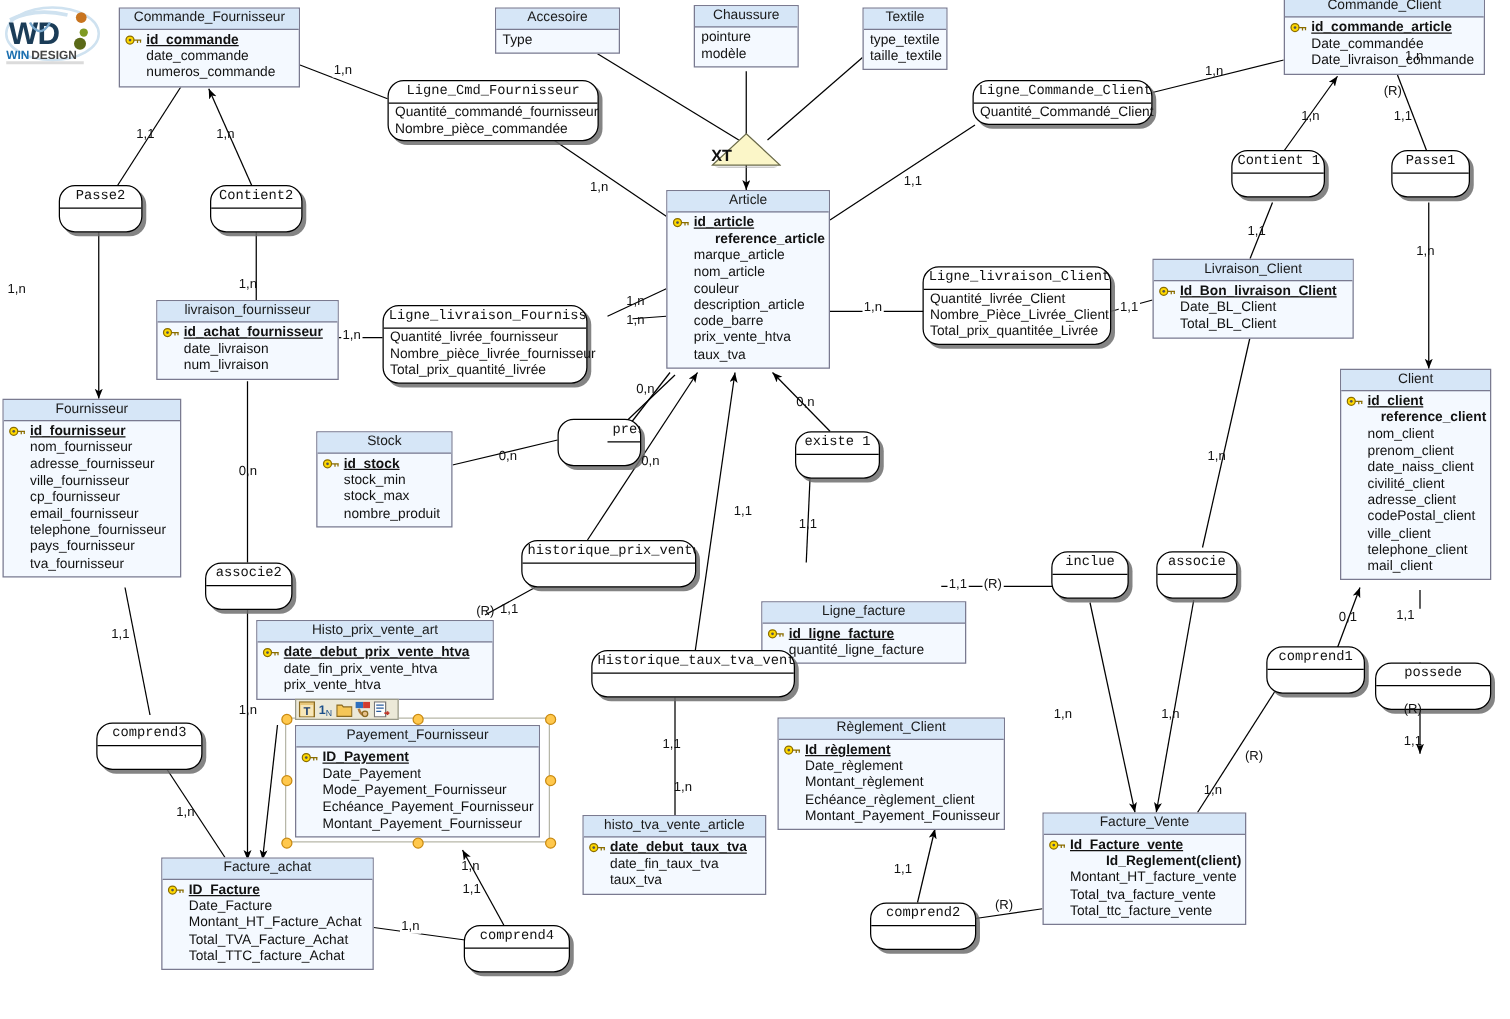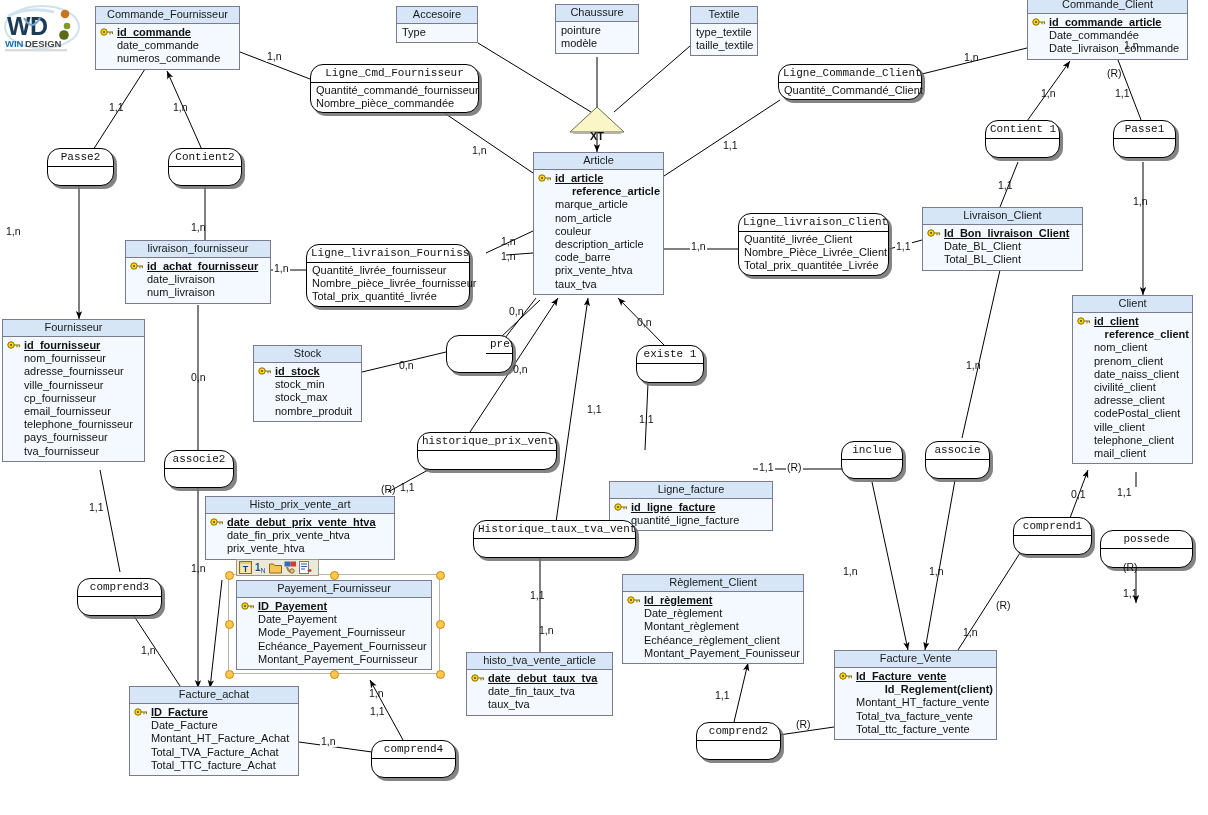--- a/index.html
+++ b/index.html
@@ -30,21 +30,21 @@
        border-radius:13px;box-shadow:3px 3px 0 rgba(110,110,110,.85);}
   .rel .rhdr{box-sizing:border-box;text-align:center;font-size:11px;color:#111;line-height:13px;
        padding:2px 4px 2px;border-bottom:1px solid #000;white-space:nowrap;overflow:hidden;font-family:Liberation Mono, monospace;}
   .rel .rbody{box-sizing:border-box;font-size:11px;line-height:13.2px;color:#111;padding:1px 5px 2px 5px;}
   .rel .rbody div{white-space:nowrap;}
   .rel.empty .rbody{min-height:11px;}
 
   
   #xt{position:absolute;width:56px;height:28px;}
   #xt .triedge{position:absolute;left:0;top:0;width:56px;height:28px;}
-  #xt .lbl{position:absolute;left:0;top:24px;width:56px;text-align:center;font-size:11px;
+  #xt .lbl{position:absolute;left:0;top:11px;width:56px;font-size:13px;
       font-weight:bold;color:#111;}
 
   
   .card{position:absolute;font-size:10.5px;color:#111;white-space:nowrap;background:#fff;
         padding:0 1px;line-height:11px;}
   .card.nb{background:transparent;}
 
   
   .selbox{position:absolute;border:1px solid #b7b7a8;box-sizing:border-box;}
   .handle{position:absolute;width:7px;height:7px;background:#ffc84d;border:1px solid #c98a12;
@@ -193,21 +193,21 @@
       <div class="attr pk"><svg class="keyico" viewBox="0 0 14 10">
             <circle cx="4" cy="5" r="3.2" fill="#ffd900" stroke="#8a6d00"></circle>
             <circle cx="4" cy="5" r="1.1" fill="#555"></circle>
             <path d="M7 5h6M10 5v2.4M12.4 5v2.2" stroke="#8a6d00" fill="none"></path>
           </svg><span>id_commande</span></div>
       <div class="attr">date_commande</div>
       <div class="attr">numeros_commande</div>
     </div>
   </div>
 
-  <div class="entity plain" style="left:396px;top:6px;width:82px;">
+  <div class="entity plain" style="left:396px;top:6px;width:100px;">
     <div class="ehdr">Accesoire</div>
     <div class="ebody">
         <div class="attr">Type</div>
       </div>
   </div>
 
   <div class="entity plain" style="left:555px;top:4px;width:84px;">
     <div class="ehdr">Chaussure</div>
     <div class="ebody">
       <div class="attr">pointure</div>

